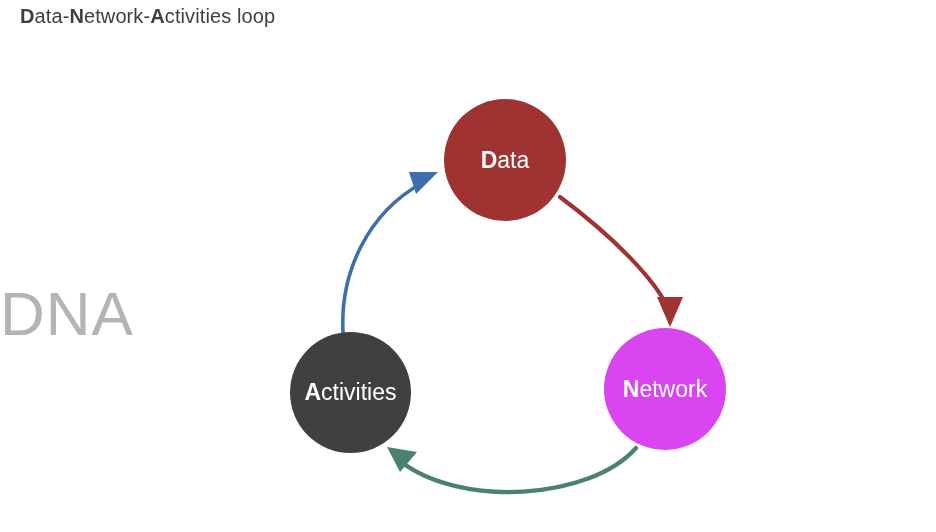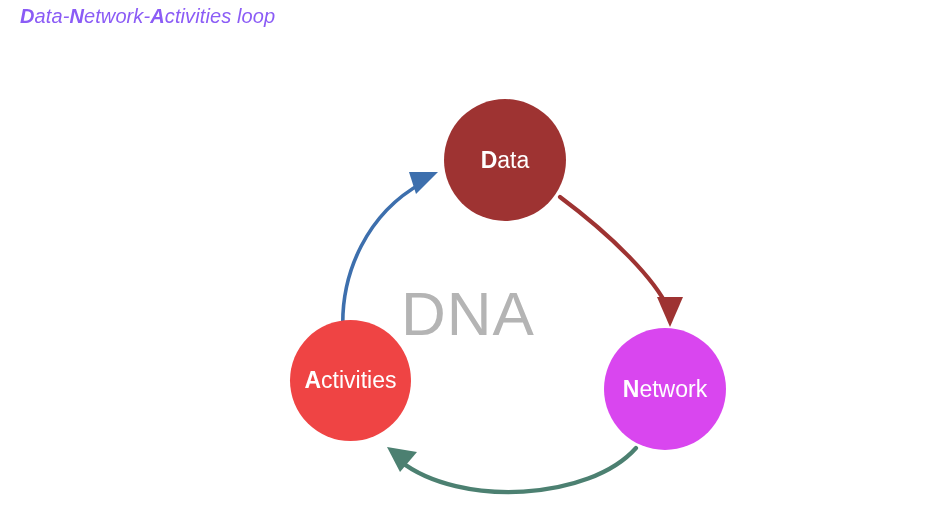--- a/index.html
+++ b/index.html
@@ -14,25 +14,24 @@
     overflow: hidden;
     font-family: "Liberation Sans", sans-serif;
   }
 
   
   .slide-title {
     position: absolute;
     left: 20px;
     top: 5px;
     font-size: 20px;
-    color: #8b5cf6;
+    color: #404040;
     letter-spacing: 0.1px;
     white-space: nowrap;
     font-weight: normal;
-    font-style: italic;
   }
   .slide-title .cap {
     font-weight: bold;
   }
 
   
   .diagram {
     position: absolute;
     left: 0;
     top: 0;
@@ -44,21 +43,21 @@
     width: 936px;
     height: 532px;
   }
 
   
   .center-label {
     position: absolute;
     left: 0;
     top: 283px;
     width: 936px;
-    text-align: center;
+    text-align: left;
     font-size: 62px;
     color: #B4B4B4;
     letter-spacing: 1px;
     line-height: 1;
     font-weight: normal;
     pointer-events: none;
   }
 
   
   .node {
@@ -83,24 +82,24 @@
   }
   .node-network {
     left: 604px;
     top: 328px;
     width: 122px;
     height: 122px;
     background: #d946ef;
   }
   .node-activities {
     left: 290px;
-    top: 320px;
+    top: 332px;
     width: 121px;
     height: 121px;
-    background: #ef4444;
+    background: #404040;
   }
 </style>
 </head>
 <body>
 
 <div class="slide-title">
   <span class="cap">D</span><span>ata-</span><span class="cap">N</span><span>etwork-</span><span class="cap">A</span><span>ctivities loop</span>
 </div>
 
 <div class="diagram">

